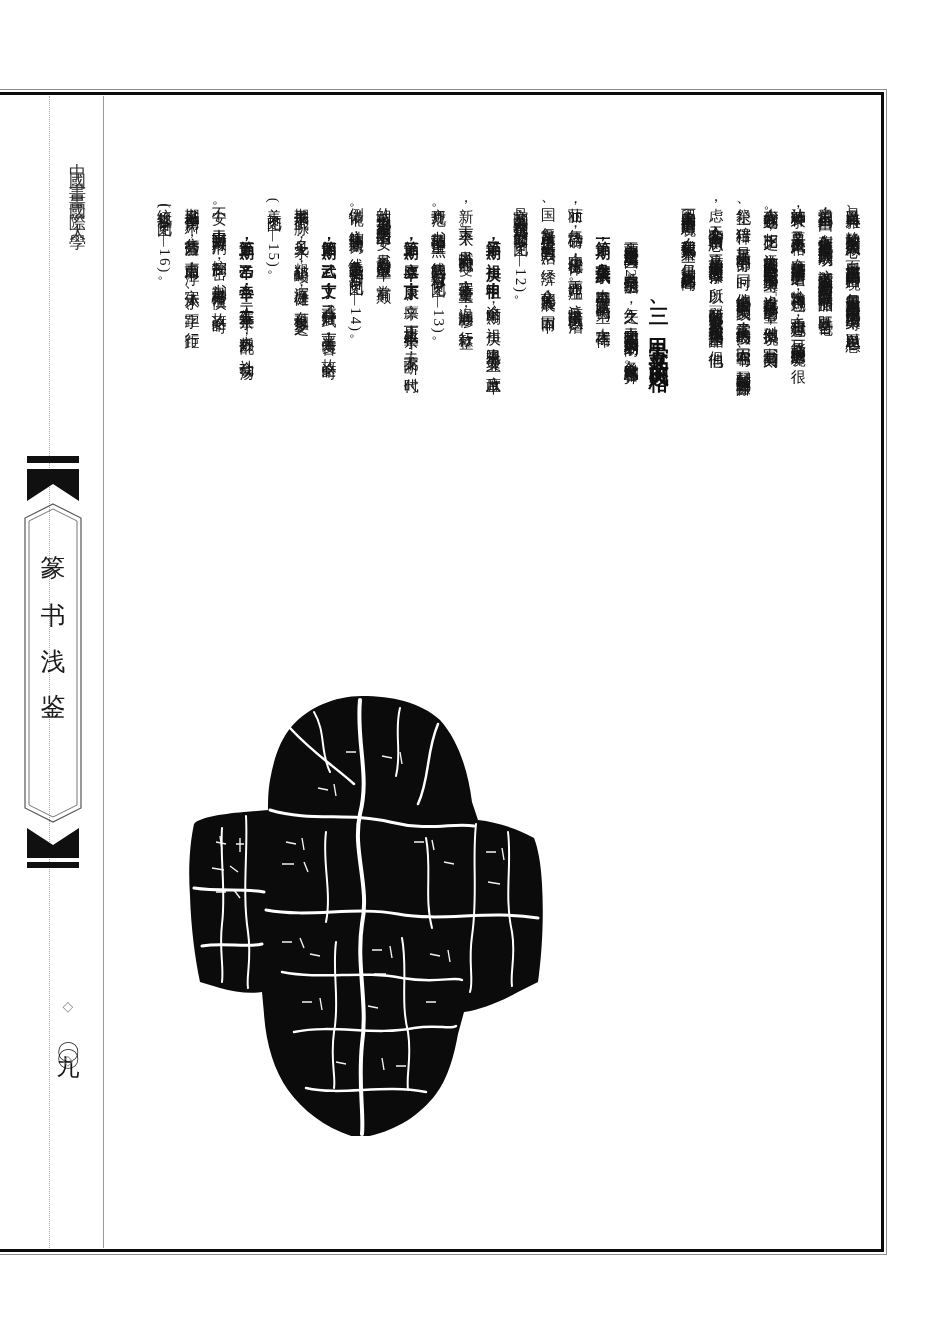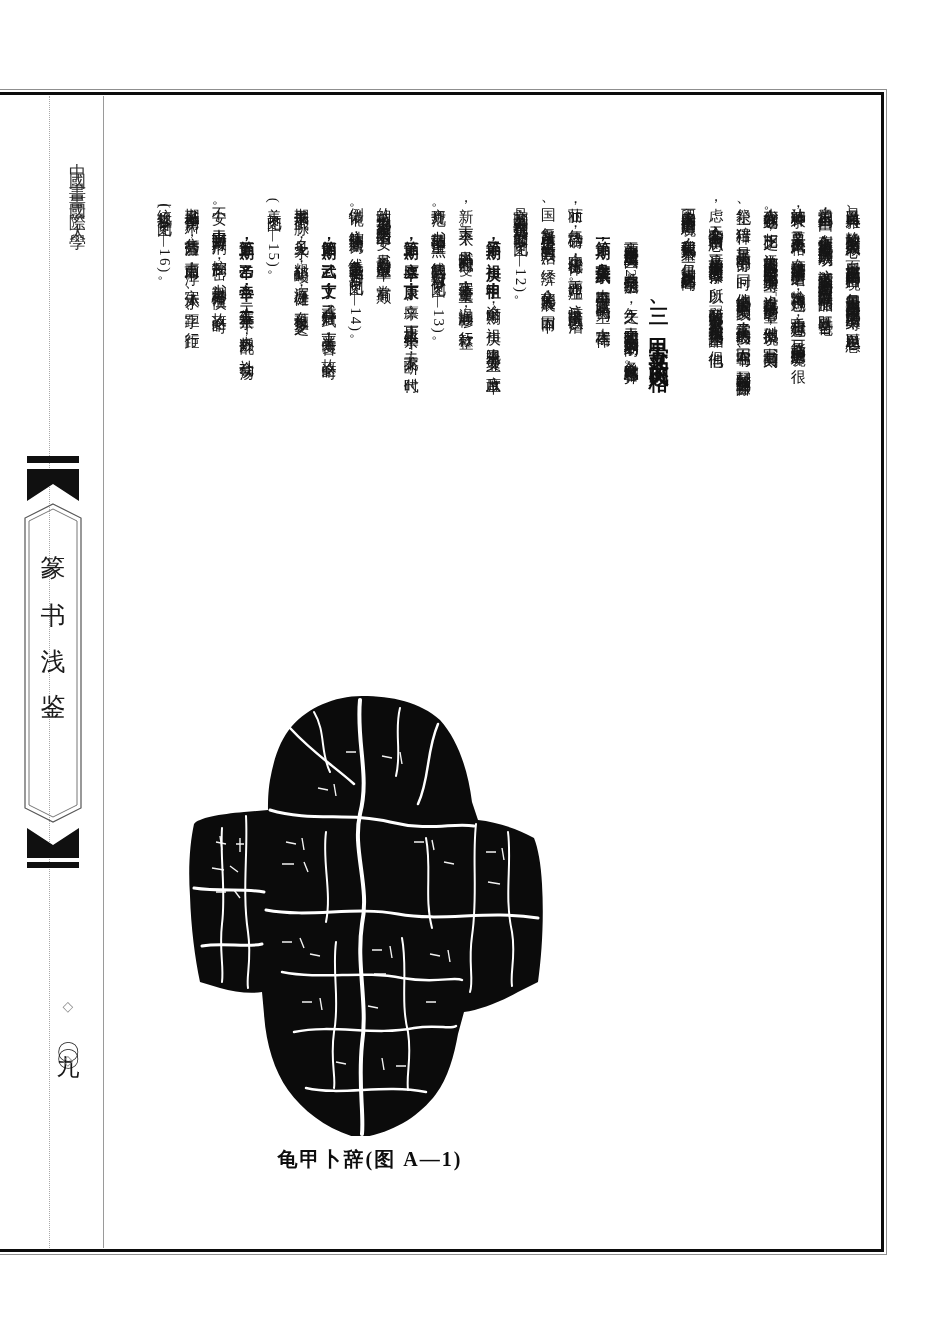--- a/index.html
+++ b/index.html
@@ -155,15 +155,14 @@
                  M30 200 l10 0 M48 198 l6 8 M100 150 l10 2 M116 146 l2 12 M96 172 l12 0 M118 170 l4 10
                  M132 96 l10 2 M148 92 l2 12 M160 60 l10 0 M176 56 l0 12 M196 64 l10 2 M214 60 l2 12
                  M228 150 l10 0 M246 148 l2 10 M258 170 l10 2 M300 160 l10 0 M316 156 l2 12 M302 190 l12 2
                  M96 250 l10 0 M114 246 l4 10 M124 262 l10 2 M186 258 l10 0 M204 254 l2 12 M188 282 l12 0
                  M244 262 l10 2 M262 258 l2 12 M116 310 l10 0 M134 306 l2 12 M182 314 l10 2 M240 310 l10 0
                  M150 370 l10 2 M196 366 l2 12 M210 374 l10 0"></path>
       </g>
     </svg>
   </div>
 
-  <div class="caption">龟甲卜辞(图 A—1)</div>
 
 </div>
 
 </body></html>

